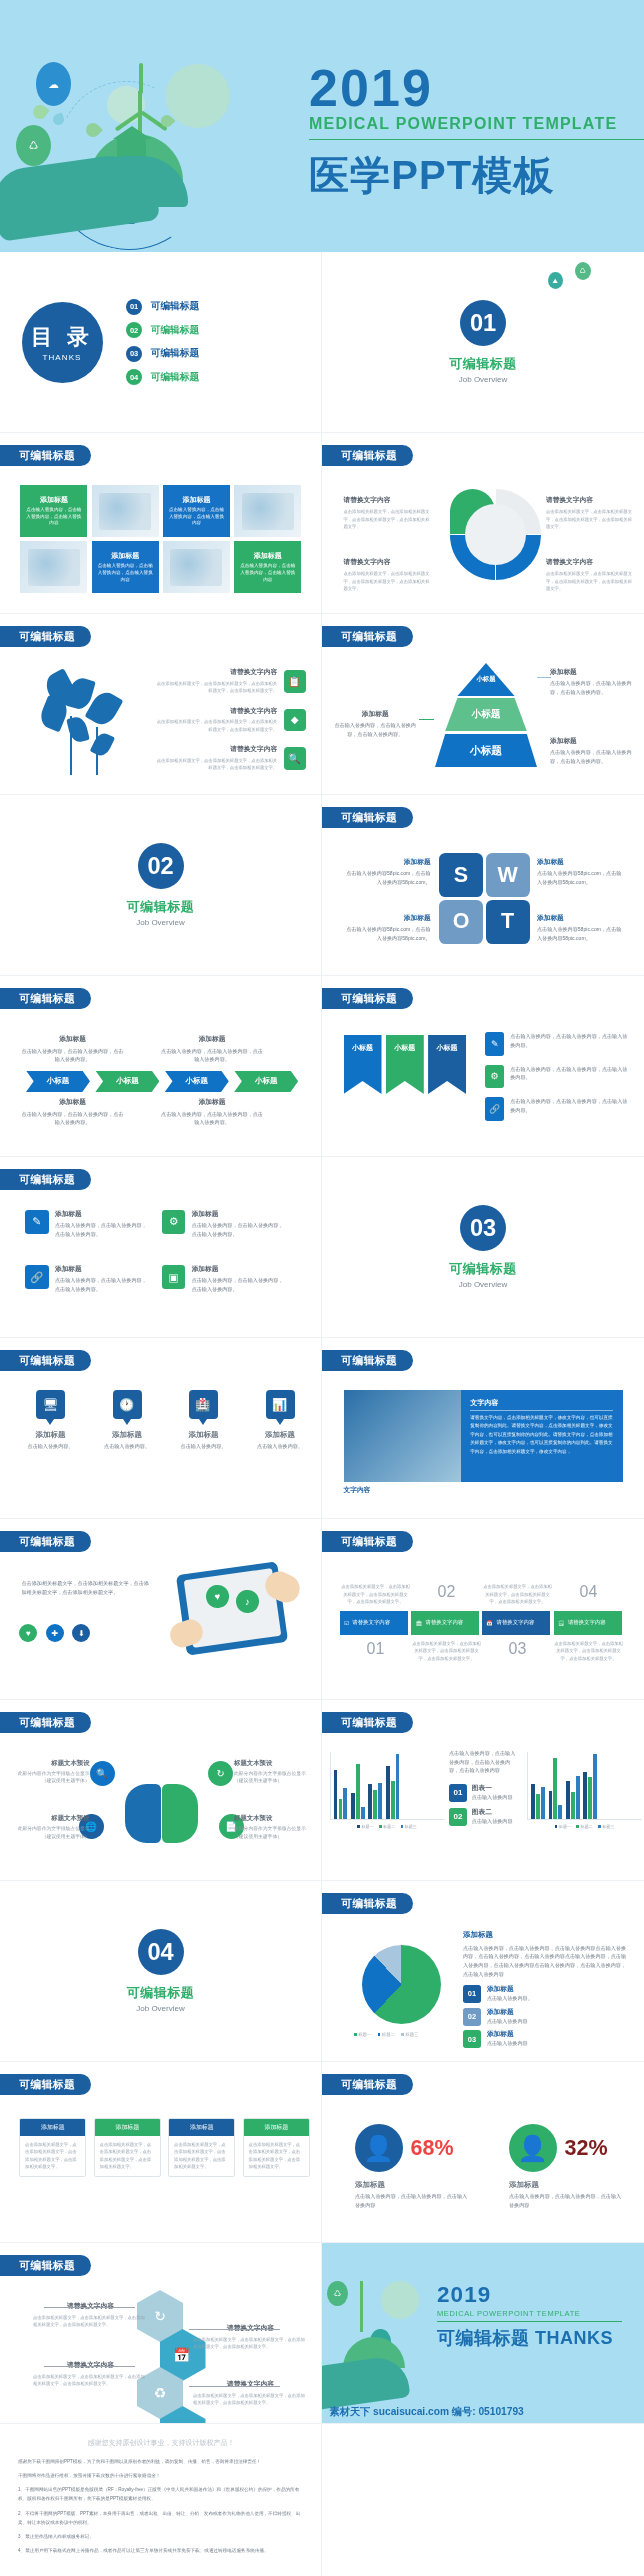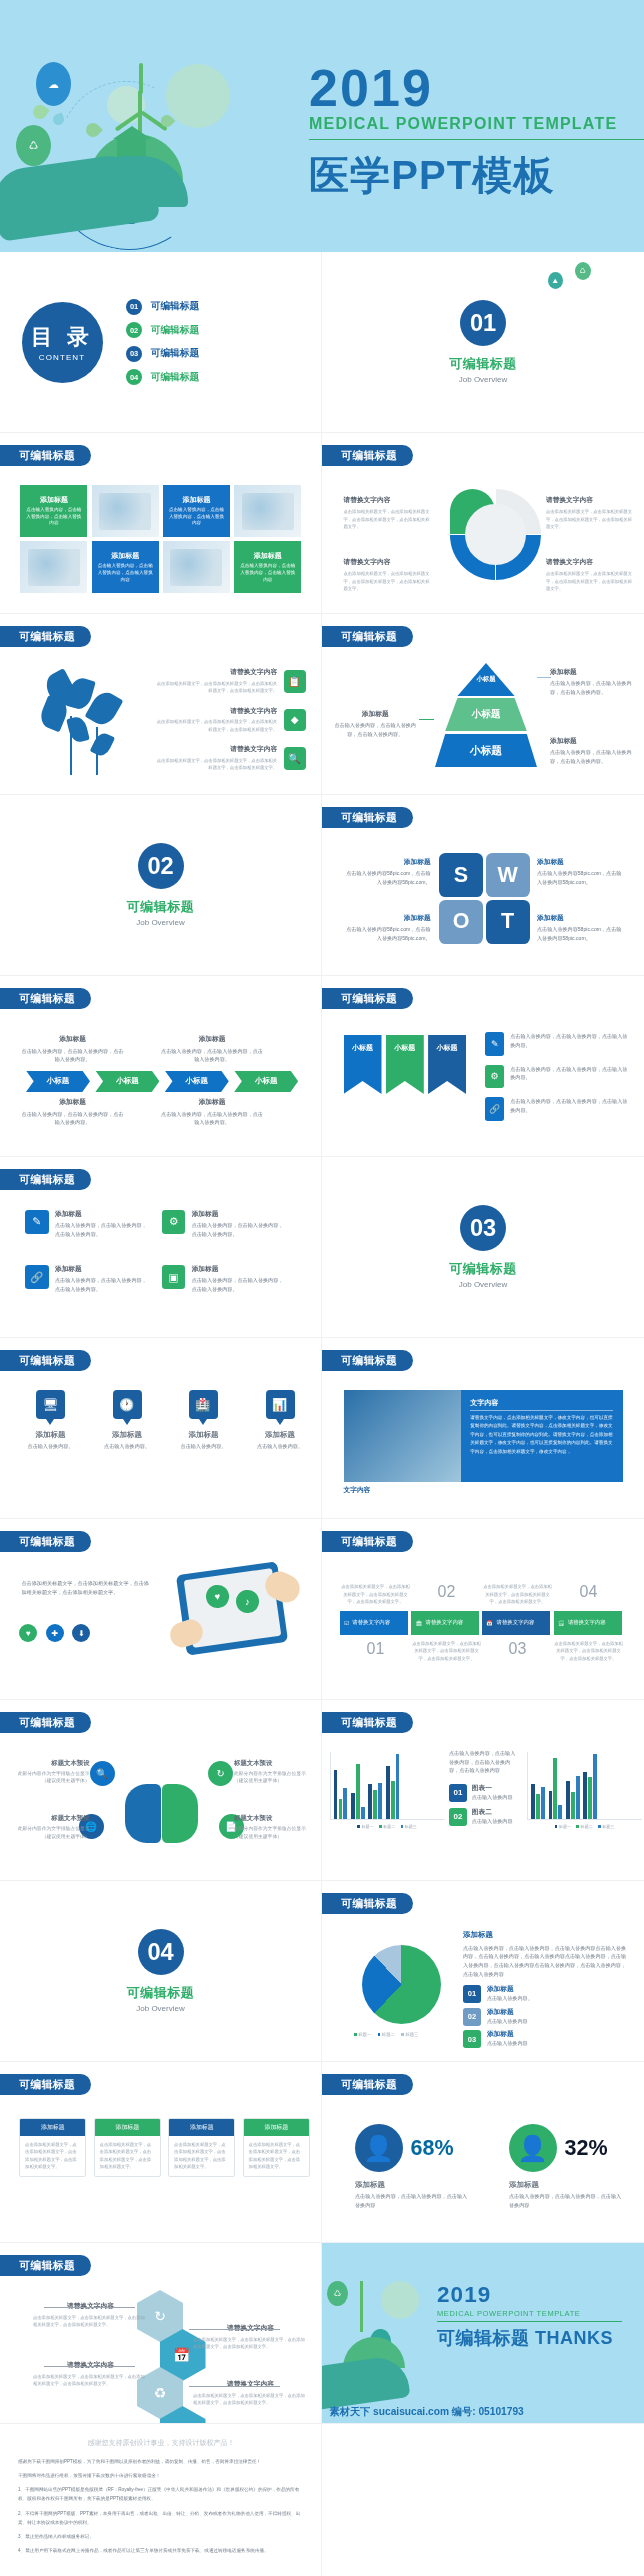--- a/index.html
+++ b/index.html
@@ -256,21 +256,21 @@
       <div class="cover-title">医学PPT模板</div>
     </div>
   </div>
 
   <div class="slides">
 
     <div class="slide">
       <div class="toc">
         <div class="toc-circle">
           <div class="cn">目 录</div>
-          <div class="en">CONTENT</div>
+          <div class="en">THANKS</div>
         </div>
         <div class="toc-list">
           <div class="toc-row">
             <span class="toc-n" style="background:#1b5fa0">01</span>
             <span class="toc-l" style="color:#1b5fa0">可编辑标题</span>
           </div>
           <div class="toc-row">
             <span class="toc-n" style="background:#2fae6a">02</span>
             <span class="toc-l" style="color:#2fae6a">可编辑标题</span>
           </div>
@@ -828,29 +828,29 @@
         </div>
       </div>
     </div>
 
     <div class="slide">
       <div class="pill">可编辑标题</div>
       <div class="gen">
         <div class="gen-col">
           <div class="gen-top">
             <div class="gen-circ" style="background:#1b5fa0">👤</div>
-            <div class="gen-pct" style="color:#0369a1">68%</div>
+            <div class="gen-pct" style="color:#ef4444">68%</div>
           </div>
           <div class="gen-h">添加标题</div>
           <div class="bd2" style="margin-top:2.7px">点击输入替换内容，点击输入替换内容，点击输入替换内容</div>
         </div>
         <div class="gen-col">
           <div class="gen-top">
             <div class="gen-circ" style="background:#2fae6a">👤</div>
-            <div class="gen-pct" style="color:#0f172a">32%</div>
+            <div class="gen-pct" style="color:#7f1d1d">32%</div>
           </div>
           <div class="gen-h">添加标题</div>
           <div class="bd2" style="margin-top:2.7px">点击输入替换内容，点击输入替换内容，点击输入替换内容</div>
         </div>
       </div>
     </div>
 
     <div class="slide">
       <div class="pill">可编辑标题</div>
       <div class="hexw">

